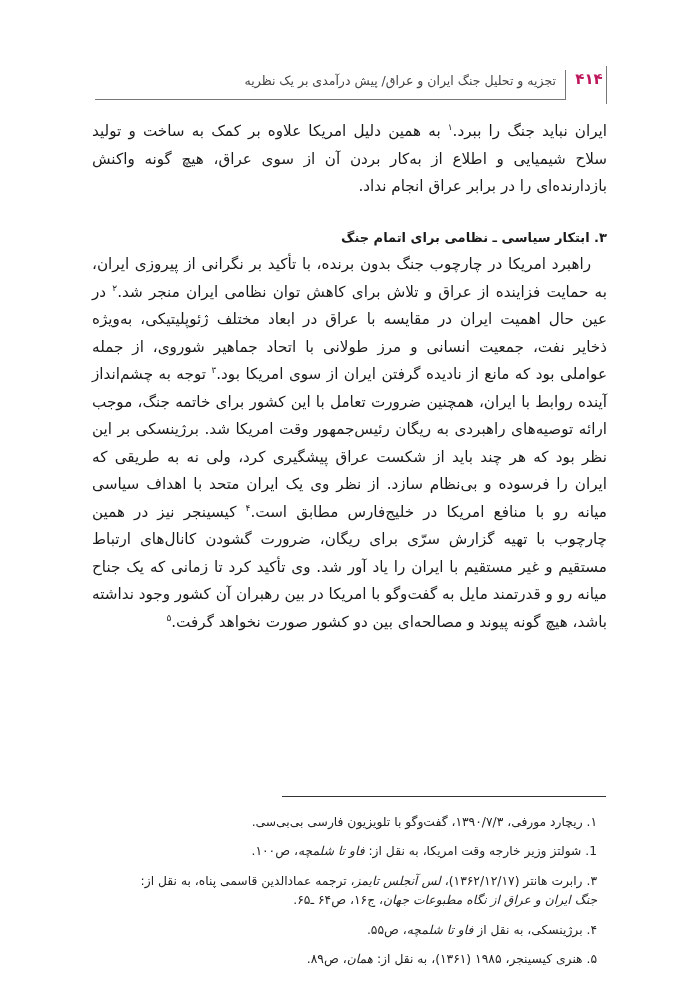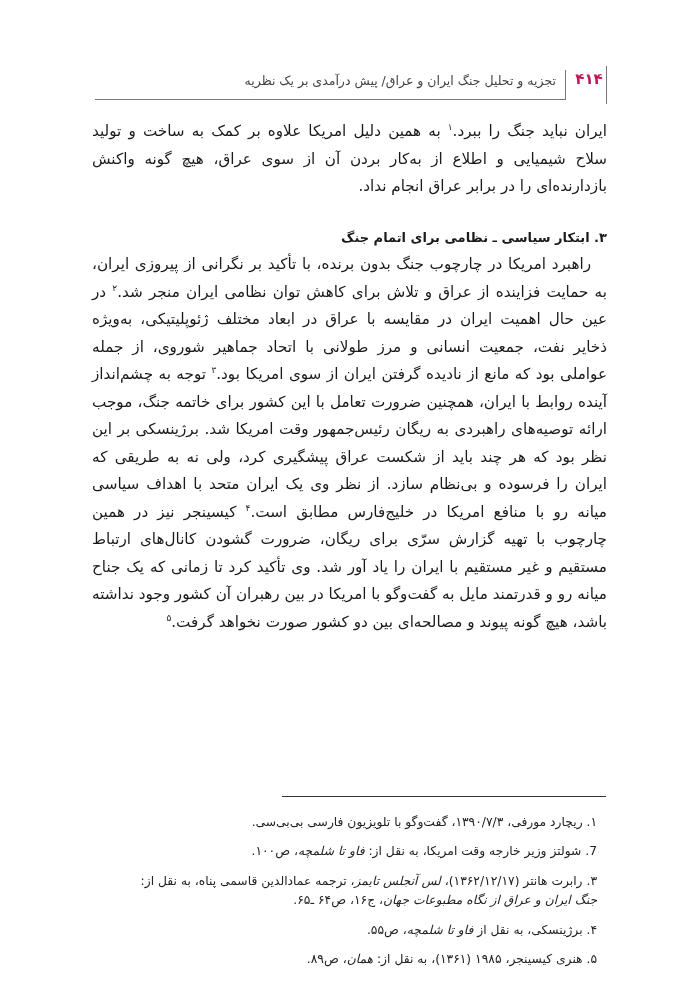--- a/index.html
+++ b/index.html
@@ -124,19 +124,19 @@
 
     <p class="section-heading">۳. ابتکار سیاسی ـ نظامی برای اتمام جنگ</p>
 
     <p class="indent"><span>راهبرد امریکا در چارچوب جنگ بدون برنده، با تأکید بر نگرانی از پیروزی ایران، به حمایت فزاینده از عراق و تلاش برای کاهش توان نظامی ایران منجر شد.</span><sup>۲</sup><span> در عین حال اهمیت ایران در مقایسه با عراق در ابعاد مختلف ژئوپلیتیکی، به‌ویژه ذخایر نفت، جمعیت انسانی و مرز طولانی با اتحاد جماهیر شوروی، از جمله عواملی بود که مانع از نادیده گرفتن ایران از سوی امریکا بود.</span><sup>۳</sup><span> توجه به چشم‌انداز آینده روابط با ایران، همچنین ضرورت تعامل با این کشور برای خاتمه جنگ، موجب ارائه توصیه‌های راهبردی به ریگان رئیس‌جمهور وقت امریکا شد. برژینسکی بر این نظر بود که هر چند باید از شکست عراق پیشگیری کرد، ولی نه به طریقی که ایران را فرسوده و بی‌نظام سازد. از نظر وی یک ایران متحد با اهداف سیاسی میانه رو با منافع امریکا در خلیج‌فارس مطابق است.</span><sup>۴</sup><span> کیسینجر نیز در همین چارچوب با تهیه گزارش سرّی برای ریگان، ضرورت گشودن کانال‌های ارتباط مستقیم و غیر مستقیم با ایران را یاد آور شد. وی تأکید کرد تا زمانی که یک جناح میانه رو و قدرتمند مایل به گفت‌وگو با امریکا در بین رهبران آن کشور وجود نداشته باشد، هیچ گونه پیوند و مصالحه‌ای بین دو کشور صورت نخواهد گرفت.</span><sup>۵</sup></p>
 
   </div>
 
   <div class="footnote-rule"></div>
   <div class="footnotes">
     <p><span>۱. ریچارد مورفی، ۱۳۹۰/۷/۳، گفت‌وگو با تلویزیون فارسی بی‌بی‌سی.</span></p>
-    <p><span>7. شولتز وزیر خارجه وقت امریکا، به نقل از: </span><i>فاو تا شلمچه</i><span>، ص۱۰۰.</span></p>
+    <p><span>1. شولتز وزیر خارجه وقت امریکا، به نقل از: </span><i>فاو تا شلمچه</i><span>، ص۱۰۰.</span></p>
     <p><span>۳. رابرت هانتر (۱۳۶۲/۱۲/۱۷)، </span><i>لس آنجلس تایمز</i><span>، ترجمه عمادالدین قاسمی پناه، به نقل از:</span><br><i>جنگ ایران و عراق از نگاه مطبوعات جهان</i><span>، ج۱۶، ص۶۴ ـ۶۵.</span></p>
     <p><span>۴. برژینسکی، به نقل از </span><i>فاو تا شلمچه</i><span>، ص۵۵.</span></p>
     <p><span>۵. هنری کیسینجر، ۱۹۸۵ (۱۳۶۱)، به نقل از: </span><i>همان</i><span>، ص۸۹.</span></p>
   </div>
 
 </div>
 
 </body></html>

